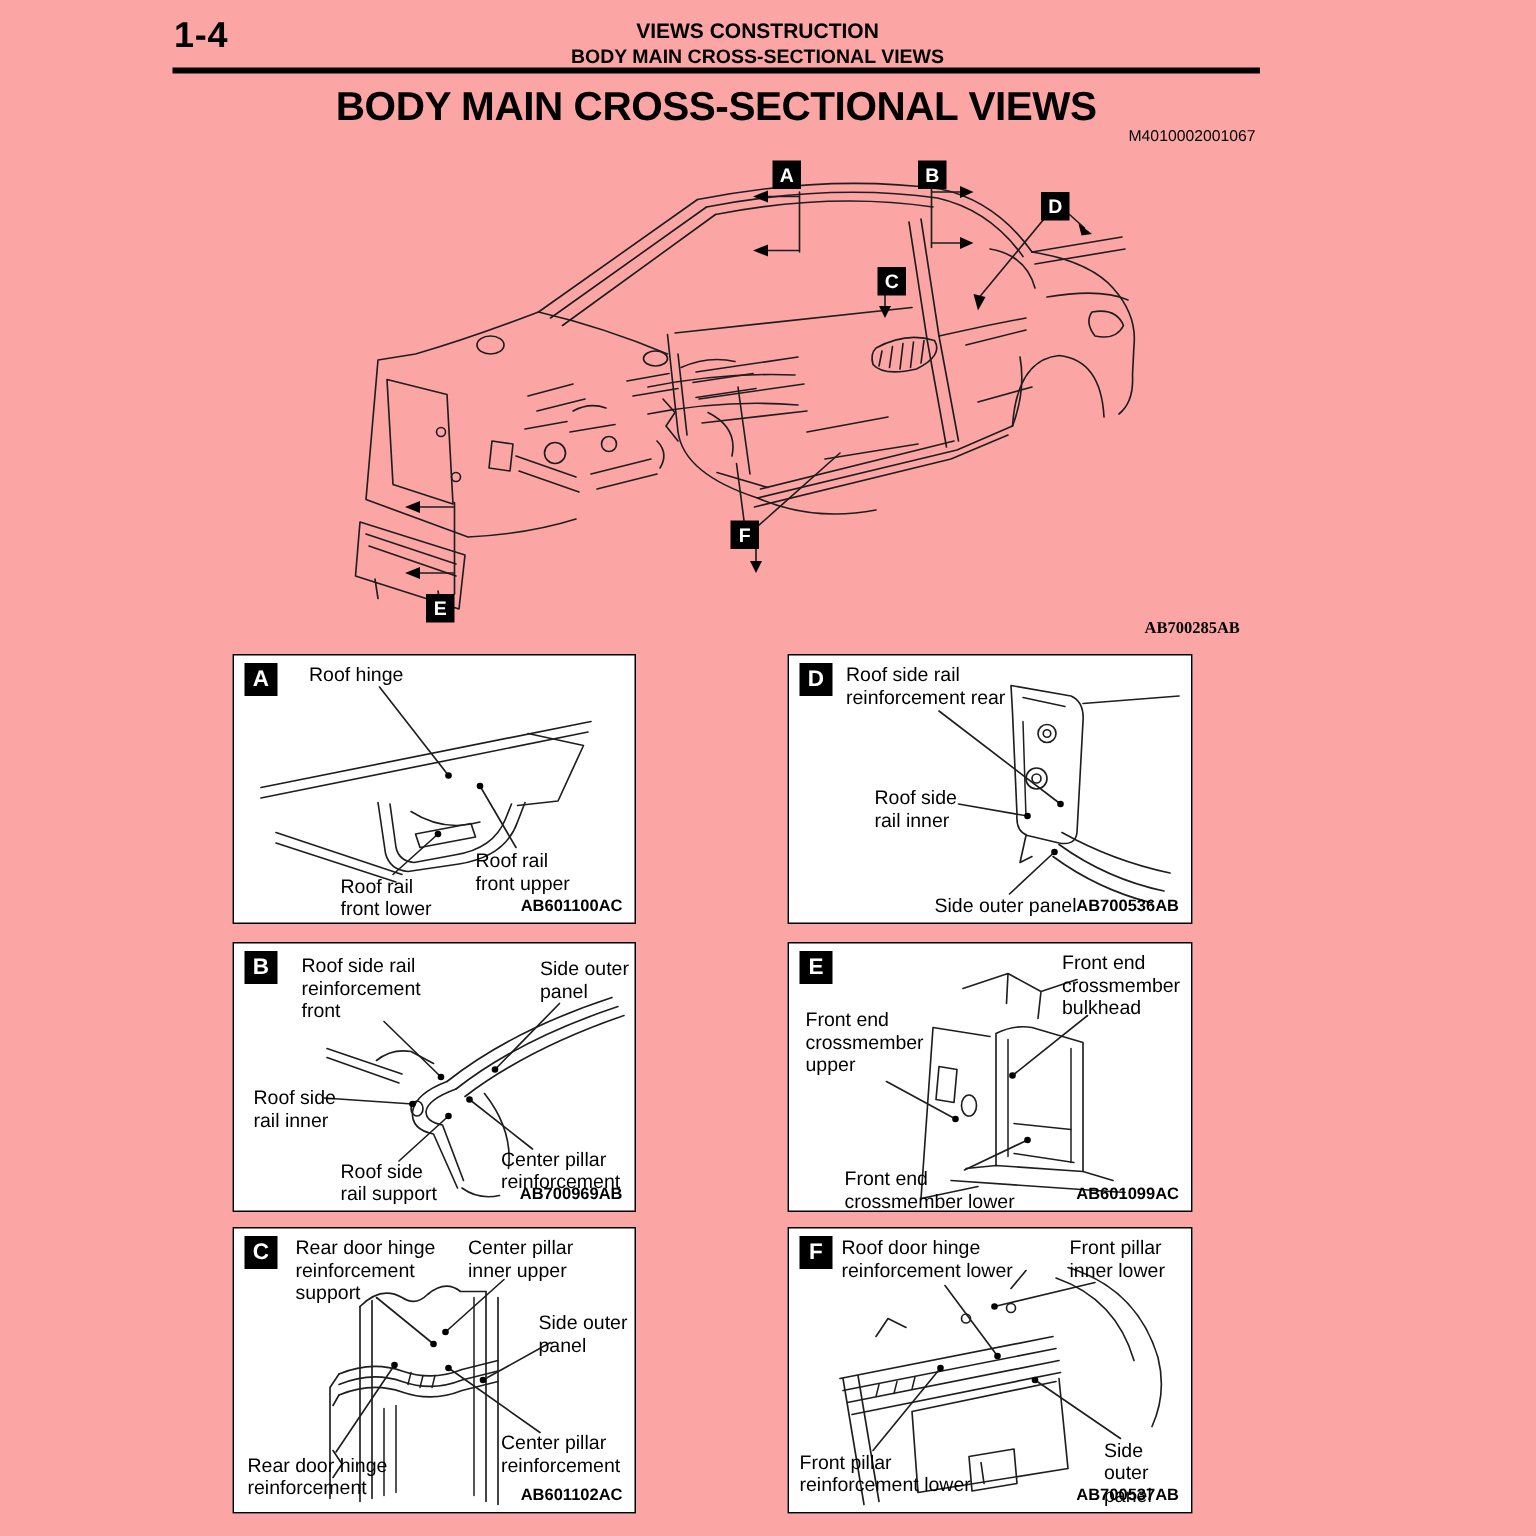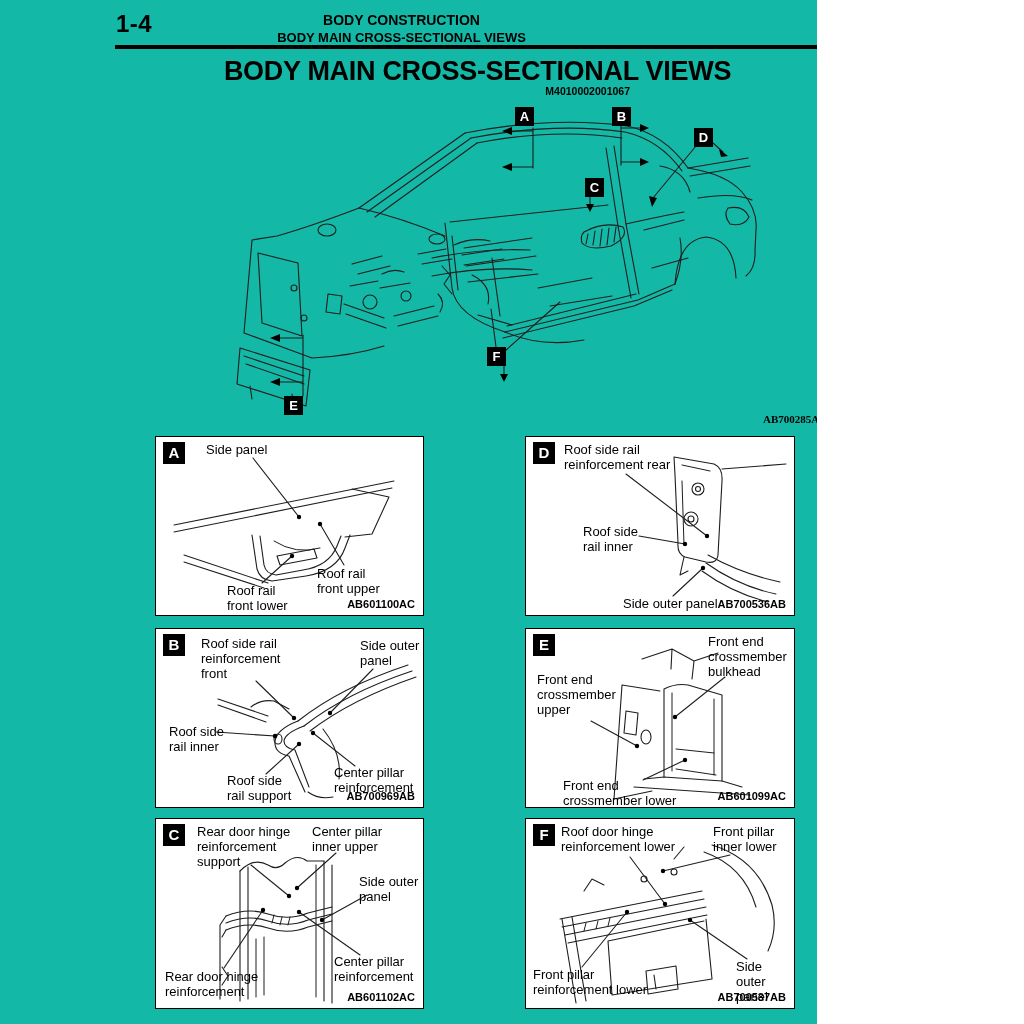--- a/index.html
+++ b/index.html
@@ -1,26 +1,26 @@
 <!DOCTYPE html>
 <html><head>
 <meta charset="utf-8">
 <style>
   html,body{margin:0;padding:0;background:#fff;}
-  .page{position:relative;width:817px;height:1024px;background:#14b8a6;overflow:hidden;
+  .page{position:relative;width:1024px;height:1024px;background:#fca5a5;overflow:hidden;
         font-family:"Liberation Sans","DejaVu Sans",sans-serif;color:#000;}
   
   .page-num{position:absolute;left:116px;top:10px;font-size:24px;font-weight:bold;letter-spacing:.5px;}
   .hdr-center{position:absolute;left:0;right:14px;top:12px;text-align:center;}
   .hdr-line1{font-size:14px;font-weight:bold;}
   .hdr-line2{font-size:13px;font-weight:bold;margin-top:2px;}
   .hdr-rule{position:absolute;left:115px;top:45px;width:725px;height:4px;background:#000;}
   .main-title{position:absolute;left:115px;top:56px;width:725px;text-align:center;
               font-size:27px;font-weight:bold;letter-spacing:-.3px;}
-  .doc-code{position:absolute;right:187px;top:85px;font-size:10.5px;font-weight:bold;margin-left:36px;}
+  .doc-code{position:absolute;right:187px;top:85px;font-size:10.5px;font-weight:normal;margin-left:36px;}
   
   .overview{position:absolute;left:0;top:0;width:1024px;height:440px;}
   .car-svg{position:absolute;left:232px;top:108px;}
   .fig-code{position:absolute;left:0;top:0;font-size:11px;font-weight:bold;font-family:Liberation Serif, serif;}
   .callout{position:absolute;width:19px;height:19px;background:#000;color:#fff;
            font-size:13px;font-weight:bold;text-align:center;line-height:19px;}
   
   .panel{position:absolute;width:267px;border:1px solid #000;background:#fff;}
   .panel svg.art{position:absolute;left:0;top:0;}
   .pbadge{position:absolute;left:7px;top:5px;width:22px;height:22px;background:#000;color:#fff;
@@ -33,21 +33,21 @@
   .art .ah{fill:#000;stroke:none;}
   .art .thin{stroke-width:1;}
 </style>
 </head>
 <body>
 
 <div class="page">
 
   <div class="page-num">1-4</div>
   <div class="hdr-center">
-    <div class="hdr-line1">BODY CONSTRUCTION</div>
+    <div class="hdr-line1">VIEWS CONSTRUCTION</div>
     <div class="hdr-line2">BODY MAIN CROSS-SECTIONAL VIEWS</div>
   </div>
   <div class="hdr-rule"></div>
   <h1 class="main-title" style="margin:0">BODY MAIN CROSS-SECTIONAL VIEWS</h1>
   <div class="doc-code">M4010002001067</div>
 
   <div class="overview">
     <svg class="car-svg art" width="560" height="312" viewBox="0 0 560 312">
 
       <path d="M127,100 L233,25 M135,104 L239,30 M143,109 L245,35"></path>
@@ -128,21 +128,21 @@
       <path d="M28,118 L112,146 M28,125 L108,151"></path>
       <path d="M196,52 L233,60 L216,97 L189,100"></path>
       <path class="thin" d="M118,104 Q140,118 164,111"></path>
       <line x1="97" y1="21" x2="143" y2="80"></line>
         <circle class="dot" cx="143" cy="80" r="2.2"></circle>
       <line x1="188" y1="128" x2="164" y2="87"></line>
         <circle class="dot" cx="164" cy="87" r="2.2"></circle>
       <line x1="106" y1="146" x2="136" y2="119"></line>
         <circle class="dot" cx="136" cy="119" r="2.2"></circle>
     </svg>
-    <div class="lbl" style="left:50px;top:5px">Side panel</div>
+    <div class="lbl" style="left:50px;top:5px">Roof hinge</div>
     <div class="lbl" style="left:161px;top:129px">Roof rail
 front upper</div>
     <div class="lbl" style="left:71px;top:146px">Roof rail
 front lower</div>
     <div class="pcode">AB601100AC</div>
   </section>
 
   <section class="panel" style="left:525px;top:436px;height:178px;width:268px">
     <div class="pbadge">D</div>
     <svg class="art" width="268" height="178" viewBox="0 0 268 178">

